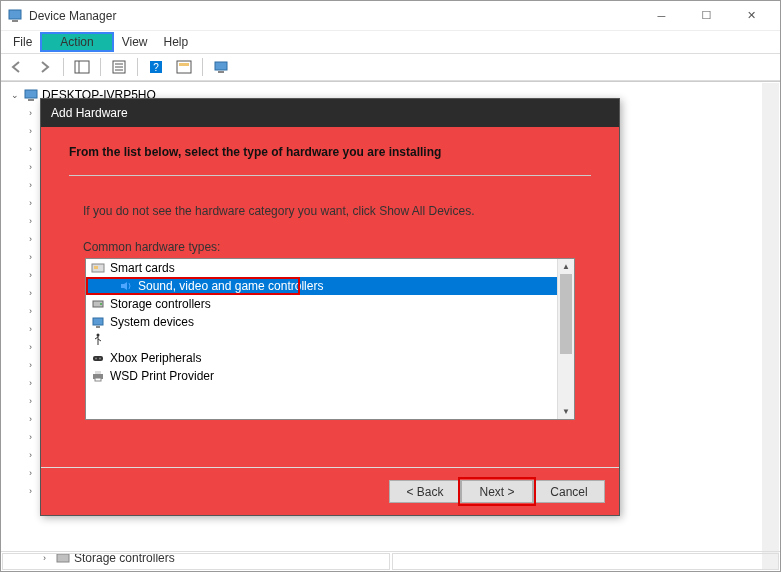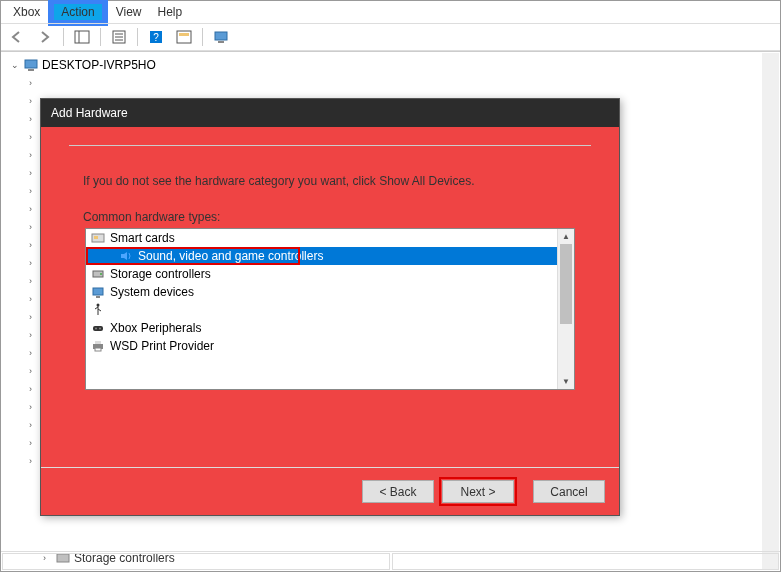--- a/index.html
+++ b/index.html
@@ -7,21 +7,21 @@
 
 
 .main-window { width: 781px; height: 572px; border: 1px solid #999; background: #fff; display: flex; flex-direction: column; }
 .titlebar { height: 30px; background: #fff; display: flex; align-items: center; padding: 0 6px; border-bottom: 1px solid #eee; }
 .titlebar-icon { width: 16px; height: 16px; margin-right: 6px; }
 .titlebar-text { font-size: 12px; flex: 1; color: #333; }
 .win-controls { display: flex; }
 .win-btn { width: 45px; height: 29px; display: flex; align-items: center; justify-content: center; font-size: 11px; color: #555; }
 .menubar { height: 22px; display: flex; align-items: center; padding: 0 4px; font-size: 12px; }
 .menu-item { padding: 2px 8px; color: #333; }
-.menu-item.active { background: #0ea5e9; border: 6px solid #3b82f6; padding: 1px 7px; }
+.menu-item.active { background: #14b8a6; border: 2px solid #3b82f6; padding: 1px 18px; }
 .toolbar { height: 28px; border-top: 1px solid #ddd; border-bottom: 1px solid #ddd; display: flex; align-items: center; padding: 0 4px; gap: 4px; }
 .tb-btn { width: 24px; height: 22px; display: flex; align-items: center; justify-content: center; border: 1px solid transparent; }
 .tb-sep { width: 1px; height: 18px; background: #ccc; margin: 0 2px; }
 .tree-area { flex: 1; border-top: 1px solid #ccc; padding: 4px; background: #fff; position: relative; overflow: hidden; }
 .tree-root { font-size: 12px; }
 .tree-node { display: flex; align-items: center; height: 18px; padding-left: 6px; }
 .chev { width: 12px; display: inline-block; color: #555; font-size: 9px; }
 .node-icon { width: 16px; height: 16px; margin-right: 3px; }
 .tree-children { padding-left: 18px; }
 .tree-scroll { position: absolute; right: 1px; top: 1px; bottom: 1px; width: 17px; background: #f0f0f0; }
@@ -37,40 +37,54 @@
 .listbox-wrap { margin: 0 16px; position: relative; }
 .listbox { border: 1px solid #888; height: 162px; background: #fff; font-size: 12px; overflow: hidden; position: relative; }
 .lb-item { display: flex; align-items: center; height: 18px; padding-left: 4px; }
 .lb-item.selected { background: #0078d7; color: #fff; padding-left: 32px; }
 .lb-icon { width: 16px; height: 16px; margin-right: 4px; display: flex; align-items: center; justify-content: center; }
 .lb-scroll { position: absolute; right: 0; top: 0; bottom: 0; width: 17px; background: #f0f0f0; border-left: 1px solid #ddd; }
 .lb-thumb { position: absolute; left: 2px; right: 2px; top: 15px; height: 80px; background: #c0c0c0; }
 .lb-arr { position: absolute; left: 0; right: 0; height: 15px; display: flex; align-items: center; justify-content: center; font-size: 8px; color: #555; }
 .lb-arr.up { top: 0; } .lb-arr.down { bottom: 0; }
 .highlight-red { position: absolute; border: 2px solid #d00; pointer-events: none; }
-.dlg-buttons { height: 48px; border-top: 1px solid #ddd; display: flex; align-items: center; justify-content: flex-end; padding: 4px 14px; gap: 8px; }
+.dlg-buttons { height: 48px; border-top: 1px solid #ddd; display: flex; align-items: center; justify-content: flex-end; padding: 4px 14px; }
 .btn { min-width: 72px; height: 23px; background: #e1e1e1; border: 1px solid #adadad; font-size: 12px; display: flex; align-items: center; justify-content: center; color: #333; }
 .btn-hl { position: relative; }
 .btn-hl::after { content: ''; position: absolute; inset: -4px; border: 2px solid #d00; }
 
 
 .bottom-nodes { position: absolute; left: 42px; bottom: 4px; font-size: 12px; color: #333; }
 .bottom-nodes .tree-node { padding-left: 20px; }
 
 
 .status { position: absolute; left: 1px; right: 1px; bottom: 1px; height: 20px; border-top: 1px solid #ddd; display: flex; }
 .status-cell { border: 1px solid #ddd; flex: 1; margin: 1px; }
 </style>
 </head>
 <body>
 
 <div class="main-window">
+  <div class="titlebar">
+    <span class="titlebar-icon">
+      <svg width="16" height="16">
+          <rect x="2" y="2" width="12" height="9" fill="#5b9bd5" stroke="#2e6da4"></rect>
+          <rect x="5" y="12" width="6" height="2" fill="#888"></rect>
+        </svg>
+    </span>
+    <span class="titlebar-text">Device Manager</span>
+    <div class="win-controls">
+      <div class="win-btn">─</div>
+      <div class="win-btn">☐</div>
+      <div class="win-btn">✕</div>
+    </div>
+  </div>
 
   <div class="menubar">
-    <span class="menu-item">Xbox</span>
+    <span class="menu-item">File</span>
     <span class="menu-item active">Action</span>
     <span class="menu-item">View</span>
     <span class="menu-item">Help</span>
   </div>
 
   <div class="toolbar">
     <div class="tb-btn">
         <svg width="16" height="14">
           <path d="M10 2 L4 7 L10 12" stroke="#888" fill="none" stroke-width="2"></path>
         </svg>
@@ -213,20 +227,21 @@
 
   <div class="status">
     <div class="status-cell"></div>
     <div class="status-cell"></div>
   </div>
 </div>
 
 <div class="dialog">
   <div class="dlg-title">Add Hardware</div>
   <div class="dlg-body">
+    <div class="dlg-heading">From the list below, select the type of hardware you are installing</div>
     <div class="dlg-divider"></div>
     <div class="dlg-info">If you do not see the hardware category you want, click Show All Devices.</div>
     <div class="dlg-label">Common hardware types:</div>
     <div class="listbox-wrap">
       <div class="listbox">
         <div class="lb-item">
           <span class="lb-icon">
               <svg width="14" height="14">
                 <rect x="1" y="3" width="12" height="8" fill="#ddd" stroke="#888"></rect>
                 <rect x="3" y="5" width="4" height="3" fill="#f0c674"></rect>
@@ -294,15 +309,15 @@
           <div class="lb-thumb"></div>
           <div class="lb-arr down">▼</div>
         </div>
       </div>
       <div class="highlight-red" style="left:1px; top:19px; width:214px; height:18px;"></div>
     </div>
   </div>
   <div class="dlg-buttons">
     <div class="btn">&lt; Back</div>
     <div class="btn btn-hl">Next &gt;</div>
-    <div class="btn" style="margin-left:11px">Cancel</div>
+    <div class="btn" style="margin-left:0">Cancel</div>
   </div>
 </div>
 
 </body></html>

